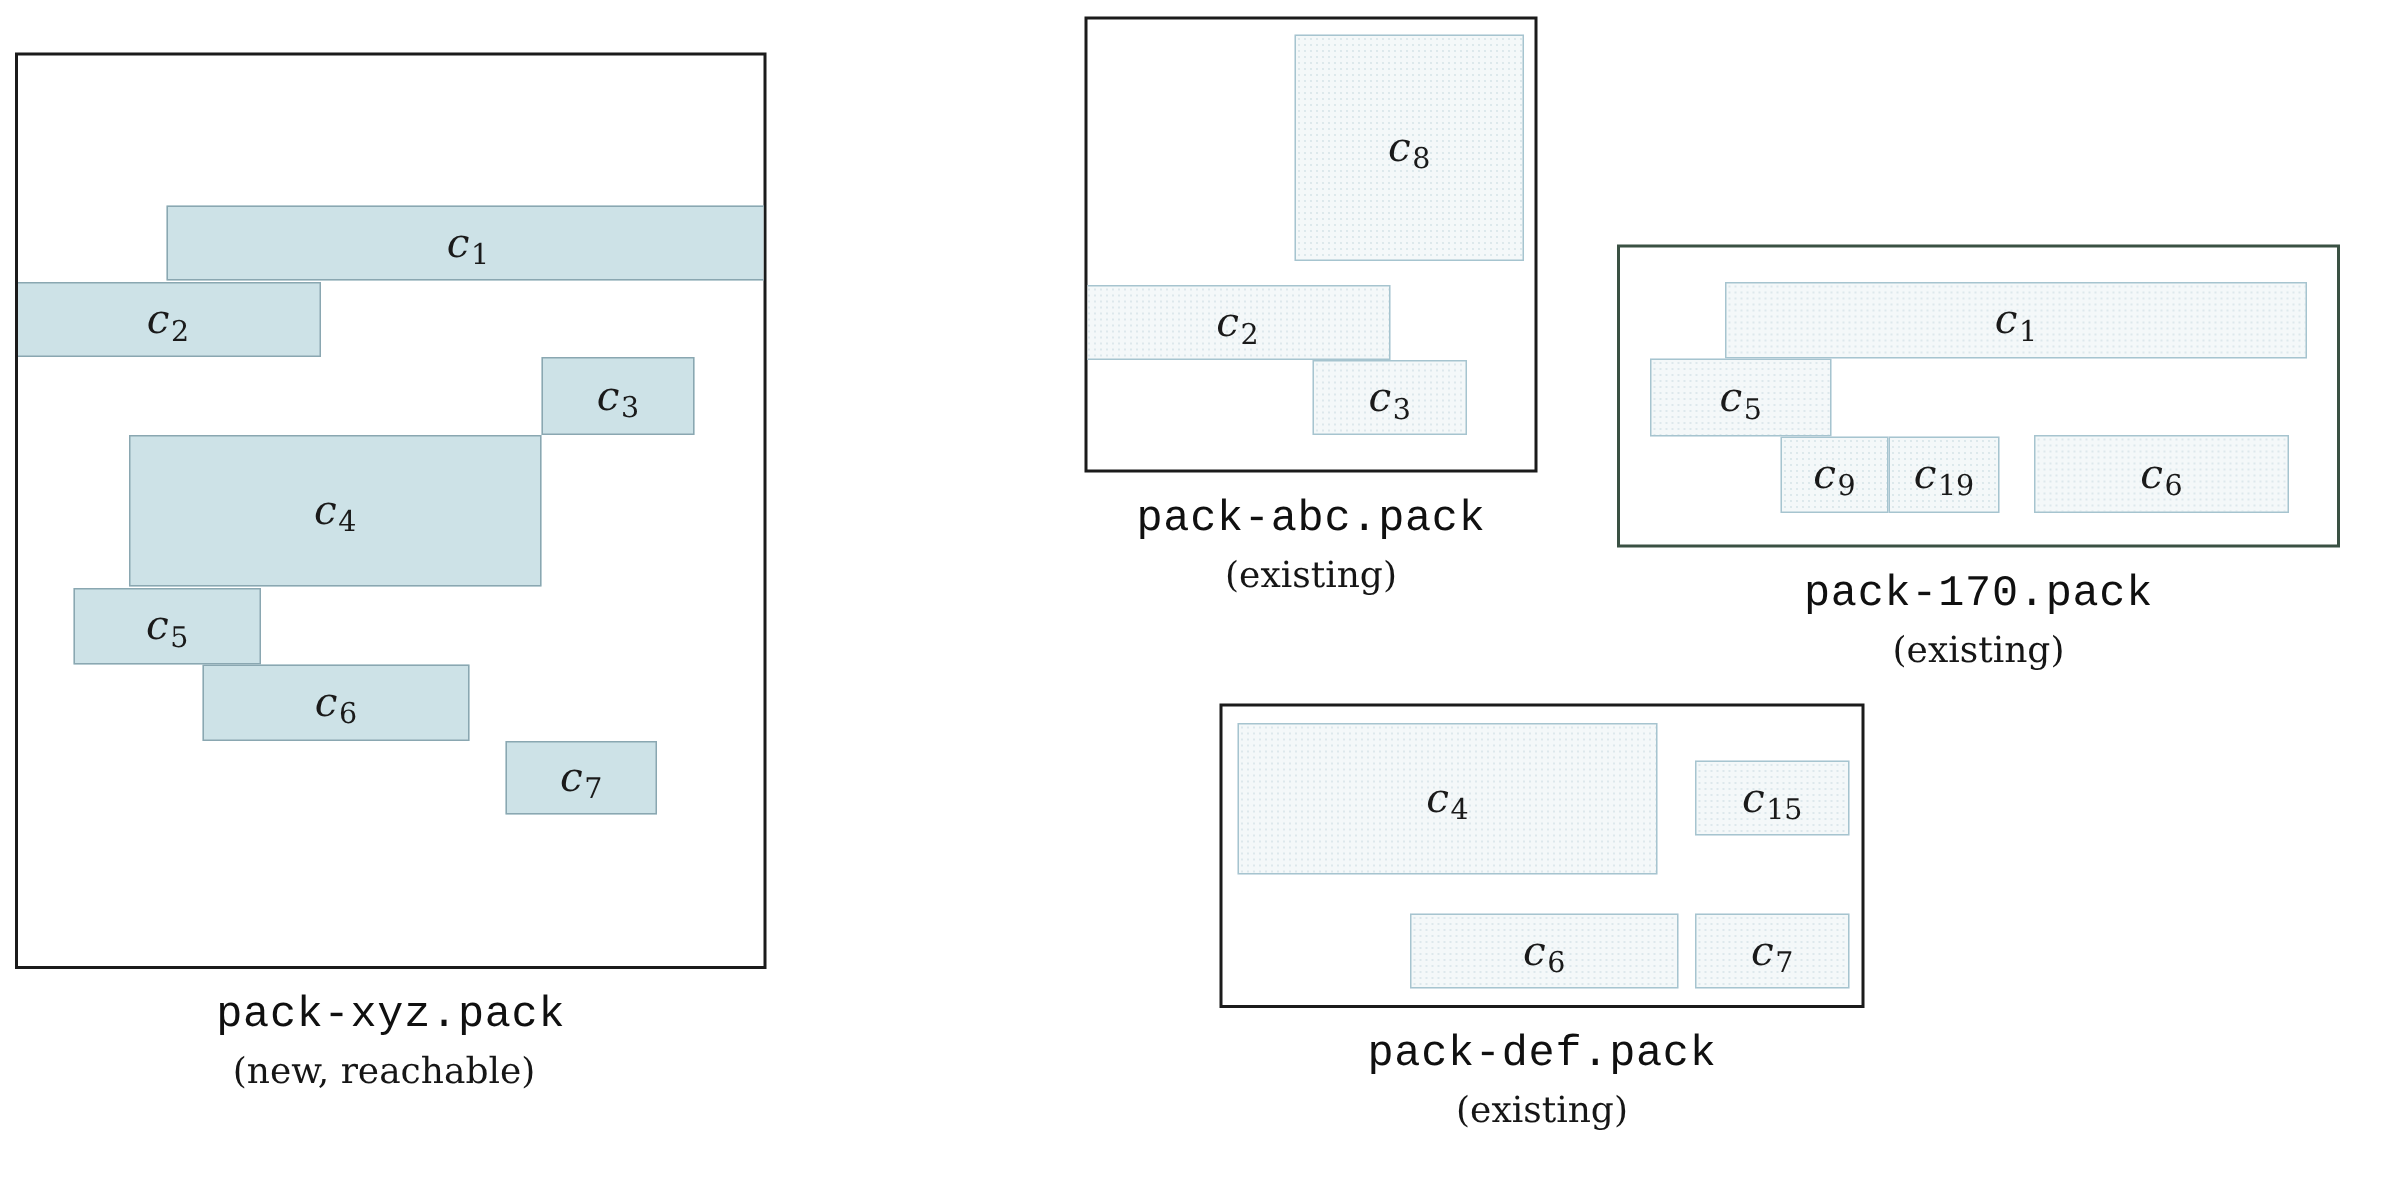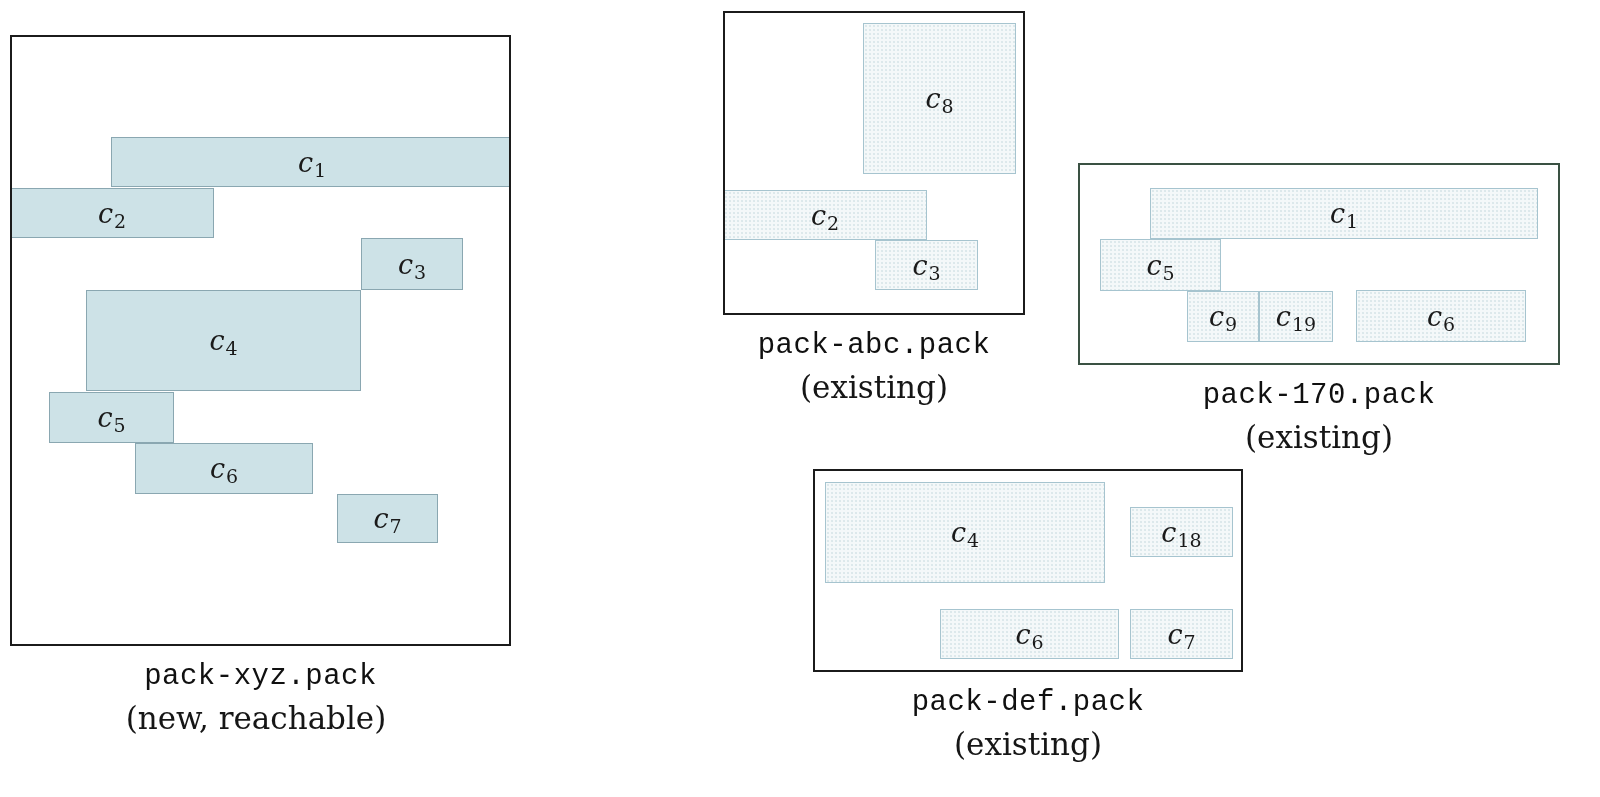--- a/index.html
+++ b/index.html
@@ -59,21 +59,21 @@
     font-size: 29px;
     font-weight: 500;
     color: #101010;
     letter-spacing: 0.5px;
   }
   .pack-status {
     position: absolute;
     transform: translateX(-50%);
     white-space: nowrap;
     font-family: "DejaVu Serif", serif;
-    font-size: 31px;
+    font-size: 24px;
     color: #161616;
   }
 </style>
 </head>
 <body>
 
 <div id="canvas" style="--new-fill: #cde2e7; --new-border: #8aa7b1; --existing-fill: #f4f8f9; --existing-border: #a6c4cf; background: rgb(255, 255, 255);">
   <section class="pack">
     <div class="pack-box" style="left: 10px; top: 35px; width: 501px; height: 611px; --pack-border: #1b1b1b;">
         <div class="chunk new" style="left: 99px; top: 100px; width: 402px; height: 50px;">
@@ -153,21 +153,21 @@
     <div class="pack-status" style="left: 1319px; top: 419px;">(existing)</div>
   </section>
   <section class="pack">
     <div class="pack-box" style="left: 813px; top: 469px; width: 430px; height: 203px; --pack-border: #1b1b1b;">
         <div class="chunk existing" style="left: 10px; top: 11px; width: 280px; height: 101px;">
           <span class="cvar">c</span>
           <span class="csub">4</span>
         </div>
         <div class="chunk existing" style="left: 315px; top: 36px; width: 103px; height: 50px;">
           <span class="cvar">c</span>
-          <span class="csub">18</span>
+          <span class="csub">15</span>
         </div>
         <div class="chunk existing" style="left: 125px; top: 138px; width: 179px; height: 50px;">
           <span class="cvar">c</span>
           <span class="csub">6</span>
         </div>
         <div class="chunk existing" style="left: 315px; top: 138px; width: 103px; height: 50px;">
           <span class="cvar">c</span>
           <span class="csub">7</span>
         </div>
       </div>

